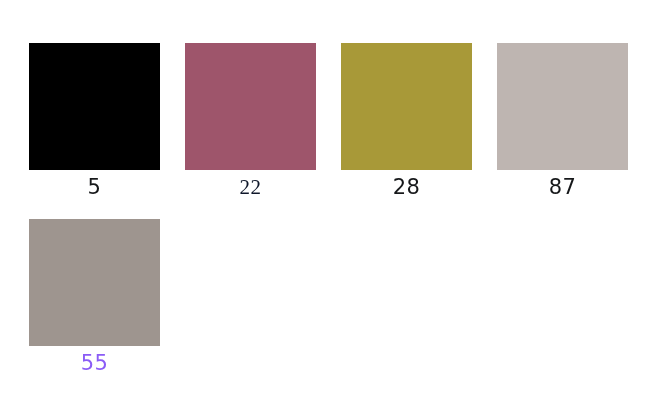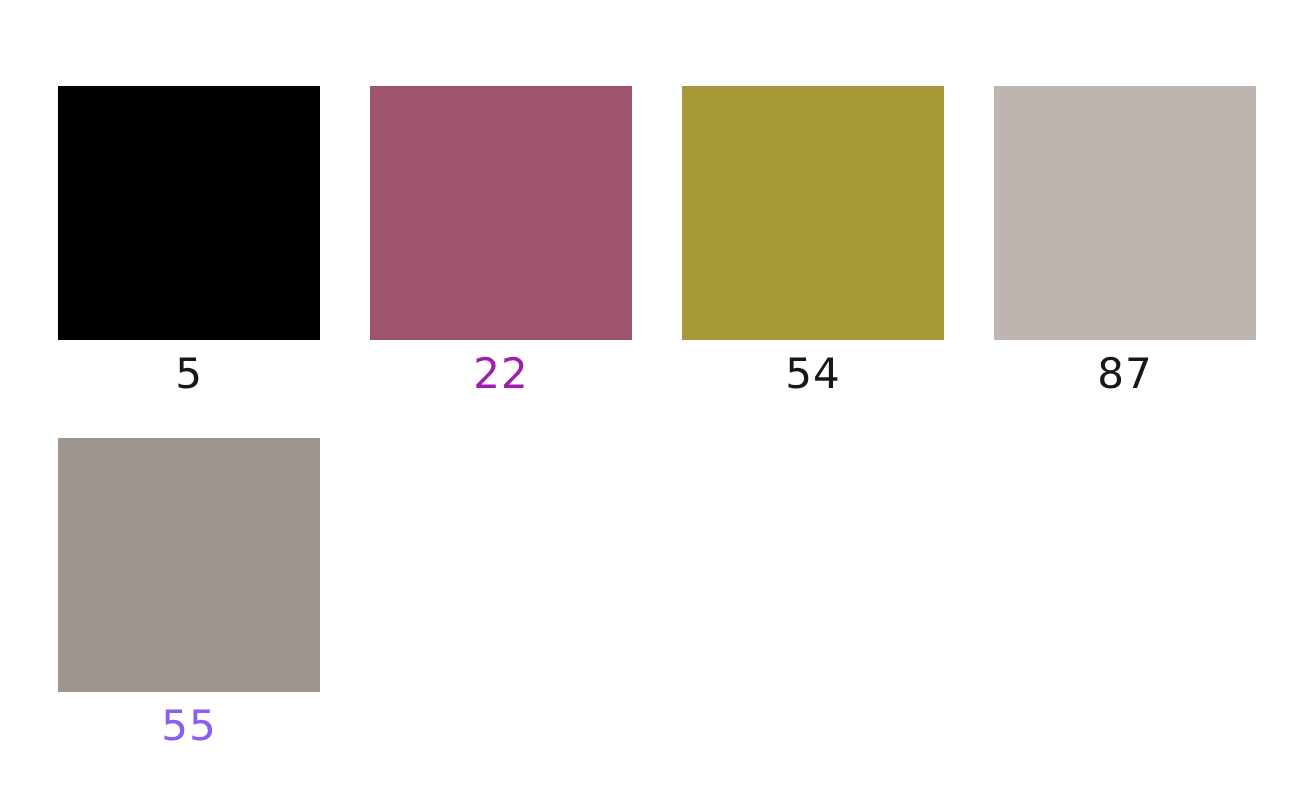--- a/index.html
+++ b/index.html
@@ -70,25 +70,25 @@
 <body style="background: rgb(255, 255, 255);">
 
 <div id="palette-canvas">
   <div class="swatch-grid">
       <div class="swatch-cell">
         <div class="swatch-chip" title="black" style="background: rgb(0, 0, 0);"></div>
         <div class="swatch-label" style="color: rgb(22, 24, 26);">5</div>
       </div>
       <div class="swatch-cell">
         <div class="swatch-chip" title="mauve-rose" style="background: rgb(158, 85, 107);"></div>
-        <div class="swatch-label" style="color: #a21caf;">22</div>
+        <div class="swatch-label" style="color: #0f172a; font-family: Liberation Serif, serif;">22</div>
       </div>
       <div class="swatch-cell">
         <div class="swatch-chip" title="mustard-olive" style="background: rgb(168, 153, 56);"></div>
-        <div class="swatch-label" style="color: rgb(22, 24, 26);">54</div>
+        <div class="swatch-label" style="color: rgb(22, 24, 26);">28</div>
       </div>
       <div class="swatch-cell">
         <div class="swatch-chip" title="light-warm-gray" style="background: rgb(190, 181, 177);"></div>
         <div class="swatch-label" style="color: rgb(22, 24, 26);">87</div>
       </div>
       <div class="swatch-cell">
         <div class="swatch-chip" title="medium-warm-gray" style="background: rgb(158, 149, 143);"></div>
         <div class="swatch-label" style="color: #8b5cf6;">55</div>
       </div>
       <div class="swatch-cell empty-cell">

